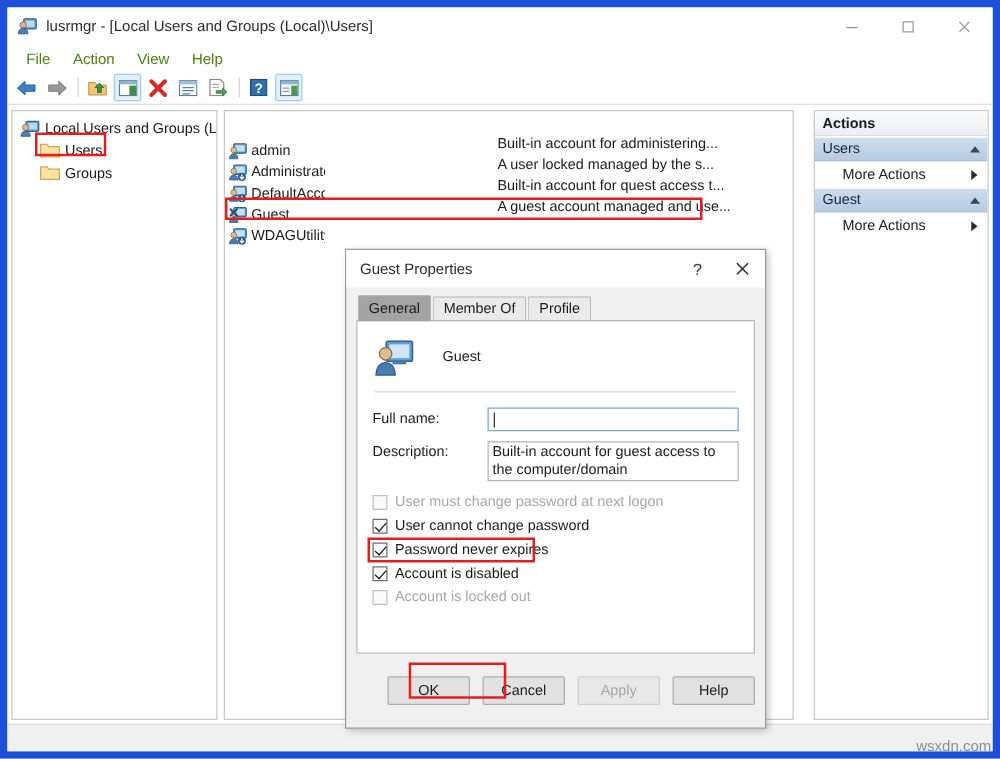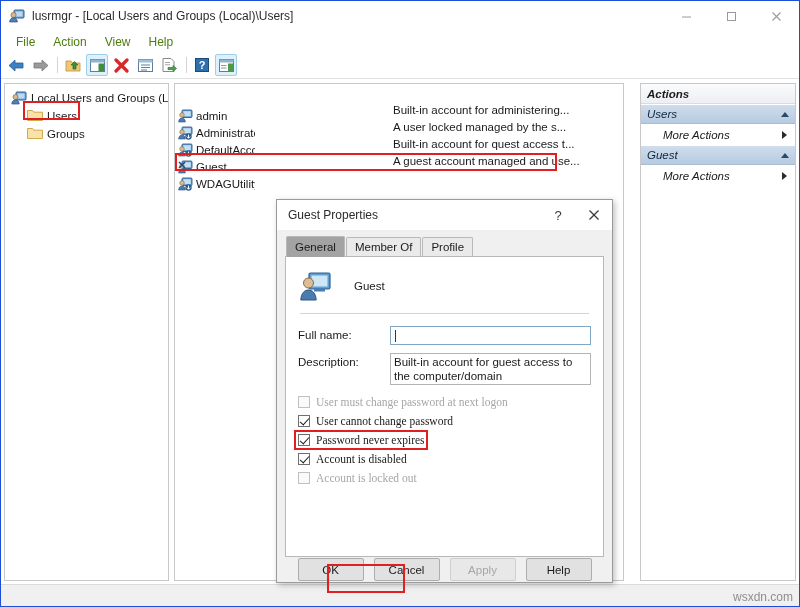--- a/index.html
+++ b/index.html
@@ -15,21 +15,21 @@
     background: #f0f0f0;
     box-sizing: border-box;
   }
 
   
   .mmc-window {
     position: absolute;
     left: 0; top: 0;
     width: 800px; height: 607px;
     background: #ffffff;
-    border: 1px solid #1d4ed8;
+    border: 6px solid #1d4ed8;
     box-sizing: border-box;
     display: flex;
     flex-direction: column;
   }
 
   
   .titlebar {
     height: 30px;
     background: #ffffff;
     display: flex;
@@ -119,21 +119,21 @@
   }
   .pane {
     background: #ffffff;
     border: 1px solid #c8c8c8;
     box-sizing: border-box;
     overflow: hidden;
     position: relative;
   }
   .tree-pane { width: 165px; flex: 0 0 auto; }
   .list-pane { flex: 1 1 auto; margin-left: 5px; }
-  .actions-pane { width: 156px; flex: 0 0 auto; margin-left: 16px; font-style: italic; }
+  .actions-pane { width: 140px; flex: 0 0 auto; margin-left: 16px; }
 
   
   .tree { padding: 5px 0 0 4px; font-size: 11.5px; color: #1a1a1a; }
   .tree-row {
     display: flex; align-items: center;
     height: 18px;
     position: relative;
     padding-left: 2px;
   }
   .tree-row.child { padding-left: 18px; }
@@ -325,21 +325,20 @@
     padding: 1px 3px;
     line-height: 14px;
     white-space: pre-line;
   }
   .chk-list { margin-top: 8px; }
   .chk-row {
     display: flex; align-items: center;
     height: 18px;
     position: relative;
     margin-bottom: 1px;
-    font-family: Liberation Serif, serif;
   }
   .cb {
     width: 12px; height: 12px;
     border: 1px solid #6f6f6f;
     background: #ffffff;
     box-sizing: border-box;
     margin-right: 6px;
     flex: 0 0 auto;
     position: relative;
   }
@@ -350,25 +349,25 @@
     left: 3px; top: 0px;
     width: 4px; height: 8px;
     border: solid #1a1a1a;
     border-width: 0 1.6px 1.6px 0;
     transform: rotate(42deg);
   }
   .chk-lbl { font-size: 11.5px; color: #1a1a1a; white-space:nowrap; }
   .chk-lbl.disabled { color: #a6a6a6; }
 
   .dlg-footer {
-    height: 25px;
+    height: 59px;
     flex: 0 0 auto;
     display: flex;
     align-items: center;
-    justify-content: center;
+    justify-content: flex-end;
     padding: 0 8px;
     gap: 10px;
     position: relative;
   }
   .btn {
     width: 66px; height: 23px;
     border: 1px solid #adadad;
     background: #e1e1e1;
     font-size: 11.5px;
     color: #1a1a1a;

